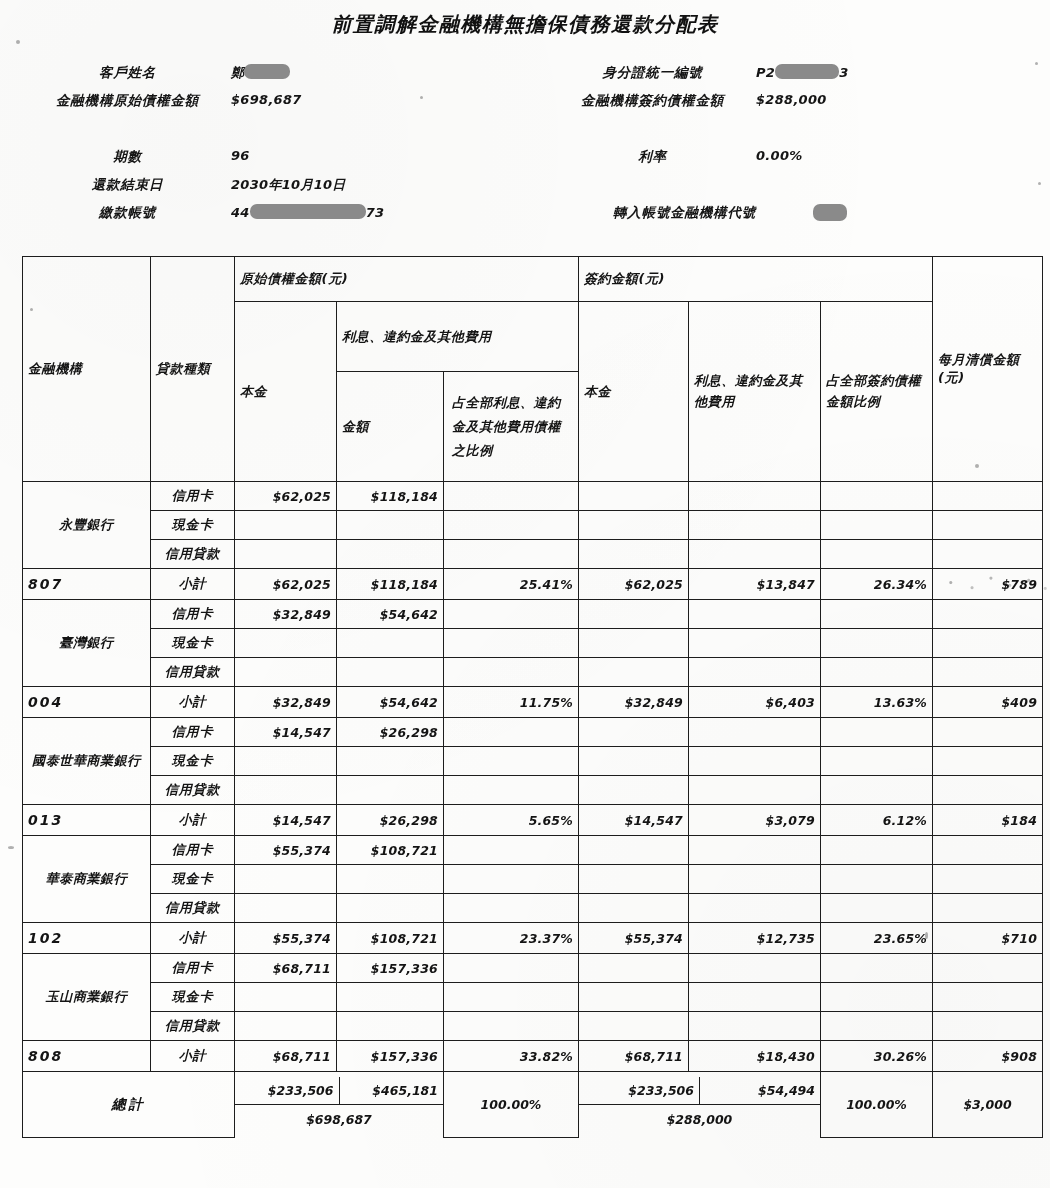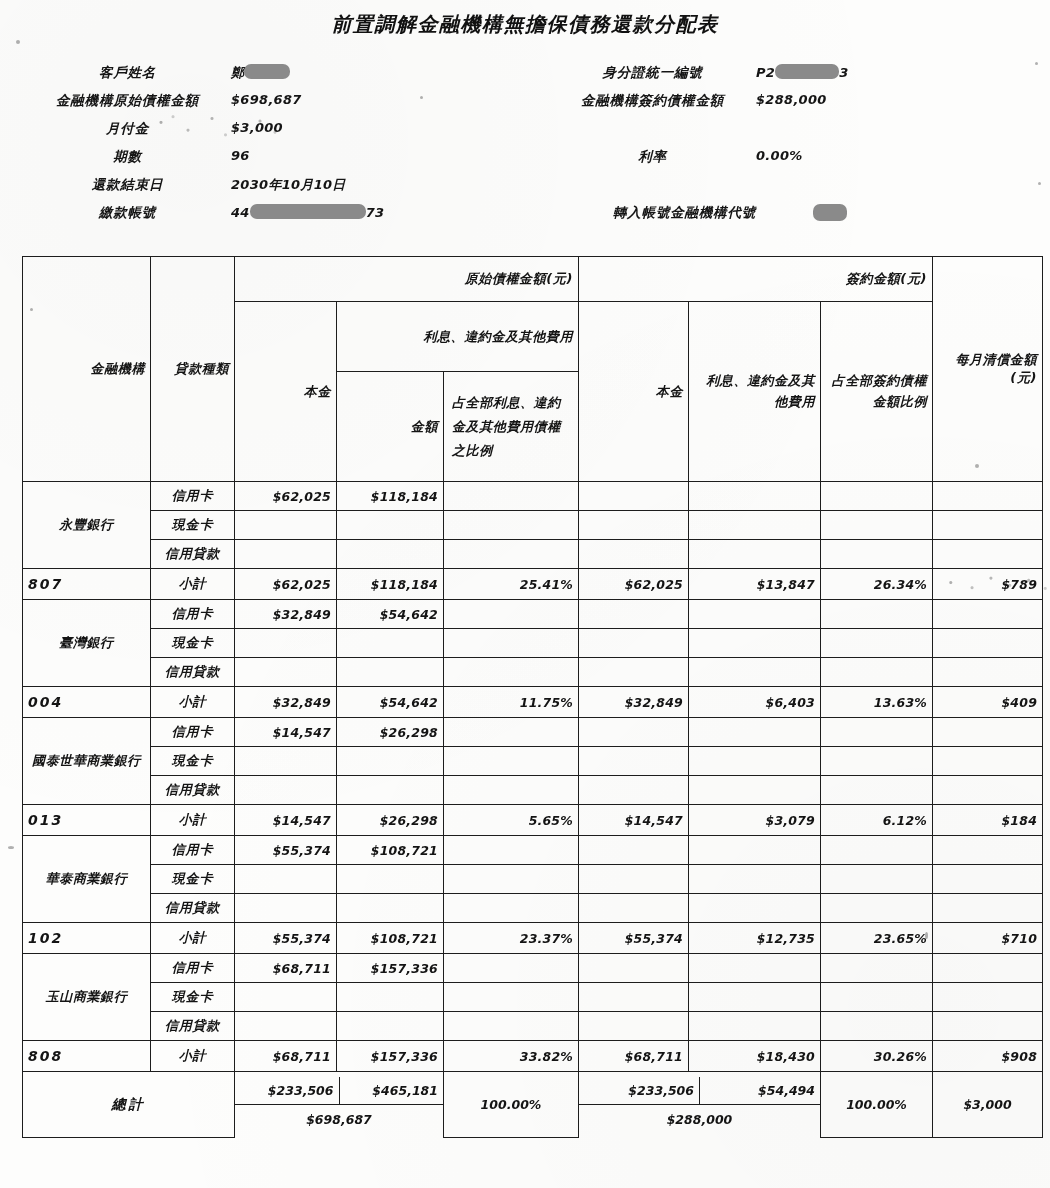--- a/index.html
+++ b/index.html
@@ -82,21 +82,21 @@
     table-layout:fixed;
     font-size:12.5px;
   }
   table.main th, table.main td{
     border:1px solid #1d1d1d;
     padding:2px 5px;
     vertical-align:middle;
     font-weight:600;
     color:#141414;
   }
-  table.main th{ text-align:right; font-size:13px; letter-spacing:.6px; }
+  table.main th{ text-align:left; font-size:13px; letter-spacing:.6px; }
   .outer-top td, .outer-top th{ border-top:2px solid #111; }
   td.money{ text-align:right; font-size:12.5px; letter-spacing:.2px; padding-right:8px; }
   td.ctr{ text-align:center; }
   .h-tall{ height:225px; }
   .vmulti{ line-height:1.55; }
   .bank{ text-align:center; font-size:13px; letter-spacing:.6px; }
   .code{ text-align:left; font-weight:700; font-size:14px; letter-spacing:2px; }
   .kind{ text-align:center; font-size:13px; letter-spacing:.8px; }
   tr.rowh td{ height:29px; }
   tr.subrow td{ height:31px; border-top:1.6px solid #111; }
@@ -165,24 +165,20 @@
         <span class="lbl">金融機構原始債權金額</span>
         <span class="val">$698,687</span>
       </div>
       <div class="col-r">
         <span class="lbl">金融機構簽約債權金額</span>
         <span class="val">$288,000</span>
       </div>
     </div>
 
     <div class="info-row">
-      <div class="col-r">
-        <span class="lbl">月付金</span>
-        <span class="val smudge">$3,000</span>
-      </div>
     </div>
 
     <div class="info-row">
       <div class="col-l">
         <span class="lbl">期數</span>
         <span class="val">96</span>
       </div>
       <div class="col-r">
         <span class="lbl">利率</span>
         <span class="val">0.00%</span>

